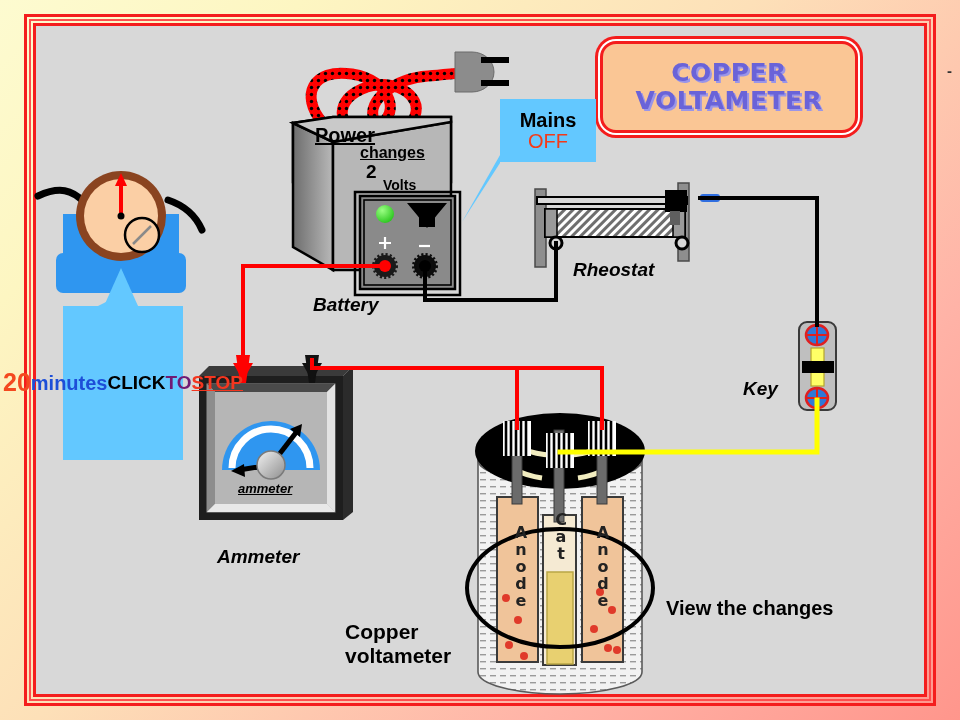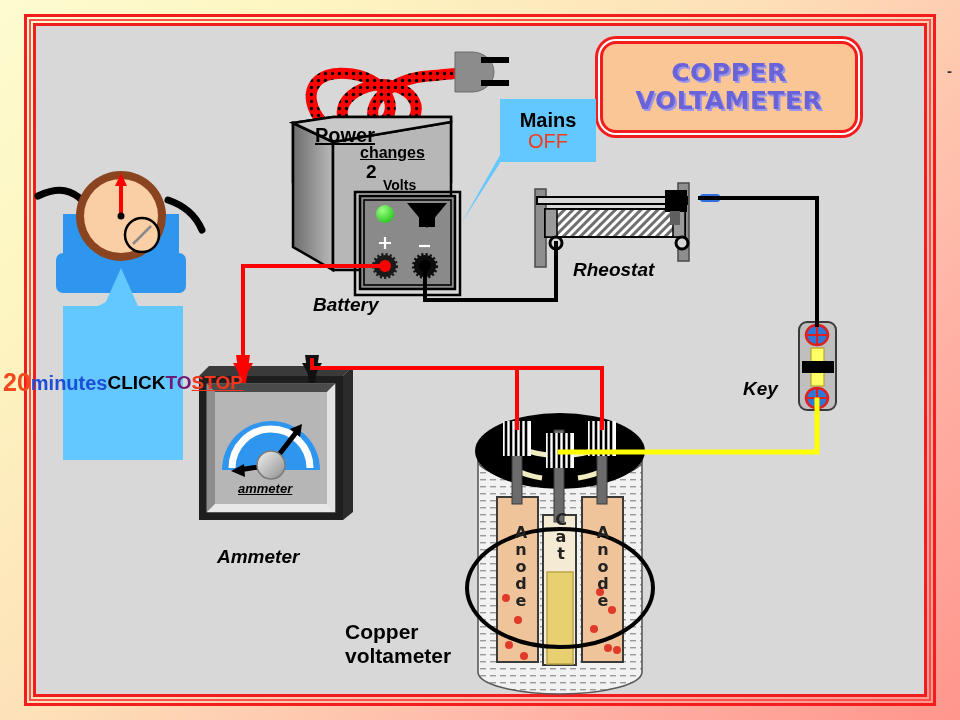--- a/index.html
+++ b/index.html
@@ -341,20 +341,21 @@
   <div class="lbl lbl-ui" id="lbl-rheostat">Rheostat</div>
   <div class="lbl lbl-ui" id="lbl-key">Key</div>
   <div class="lbl lbl-ui" id="lbl-ammeter">Ammeter</div>
   <div id="am-text">ammeter</div>
 
   <div class="lbl lbl-plain" id="lbl-copper">
     <div>Copper</div>
     <div>voltameter</div>
   </div>
 
+  <div class="lbl lbl-view" id="lbl-view">View  the changes</div>
 
   <div class="elec" id="an-left">
       <div>A</div>
       <div>n</div>
       <div>o</div>
       <div>d</div>
       <div>e</div>
     </div>
   <div class="elec" id="an-right">
       <div>A</div>

